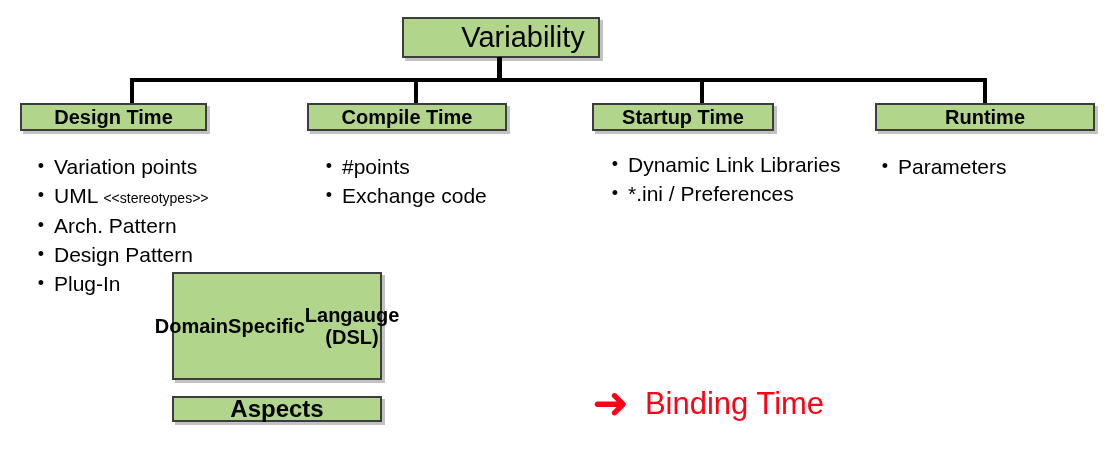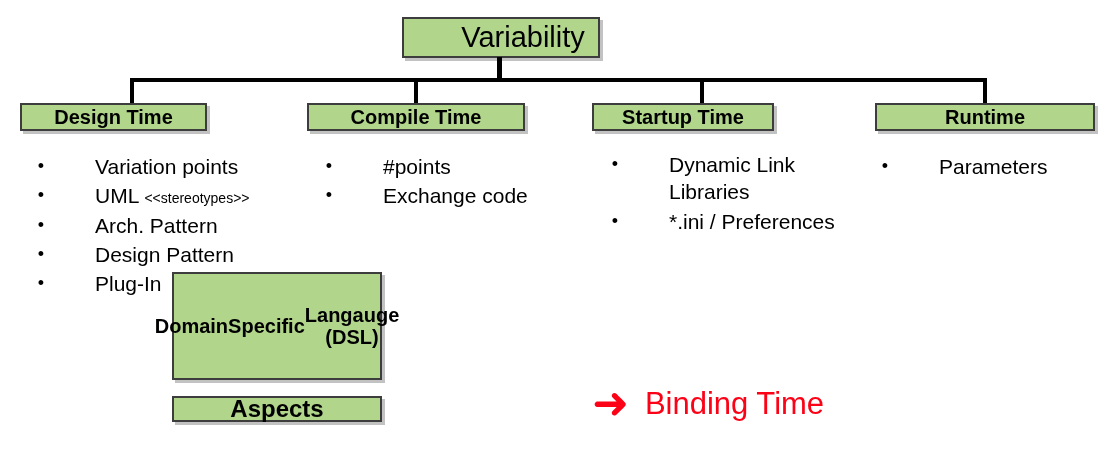--- a/index.html
+++ b/index.html
@@ -47,21 +47,21 @@
     padding-left: 44px;
   }
 
   .cat-box {
     height: 28px;
     font-size: 20px;
     font-weight: bold;
     top: 103px;
   }
   #box-design  { left: 20px;  width: 187px; }
-  #box-compile { left: 307px; width: 218px; }
+  #box-compile { left: 307px; width: 200px; }
   #box-startup { left: 592px; width: 182px; }
   #box-runtime { left: 875px; width: 220px; }
 
   #box-dsl {
     left: 172px;
     top: 272px;
     width: 210px;
     height: 108px;
     font-size: 20px;
     font-weight: bold;
@@ -119,21 +119,20 @@
   }
   .bullet-dot {
     width: 26px;
     flex: 0 0 26px;
     text-align: center;
     font-size: 18px;
     line-height: 1.45;
   }
   .bullet-text {
     flex: 1 1 auto;
-    margin-left: 41px;
   }
   .small-stereo {
     font-size: 14px;
   }
 
   #list-design  { left: 28px;  top: 153px; width: 270px; }
   #list-compile { left: 316px; top: 153px; width: 250px; }
   #list-startup { left: 602px; top: 151px; width: 255px; }
   #list-runtime { left: 872px; top: 153px; width: 230px; }
 

